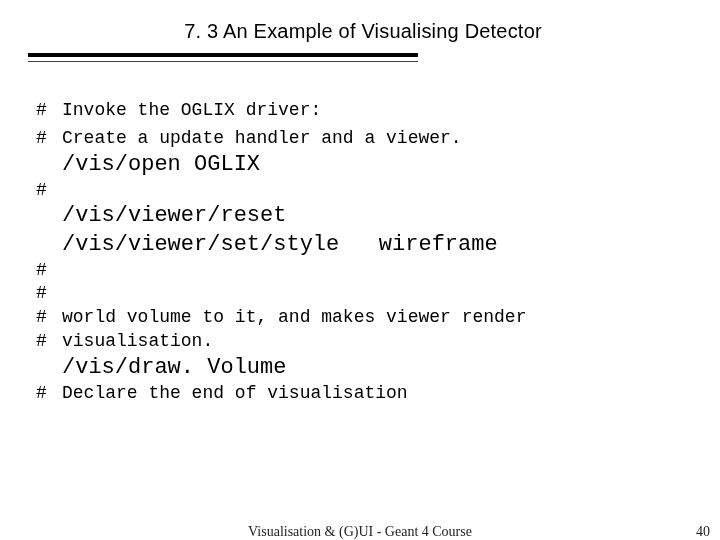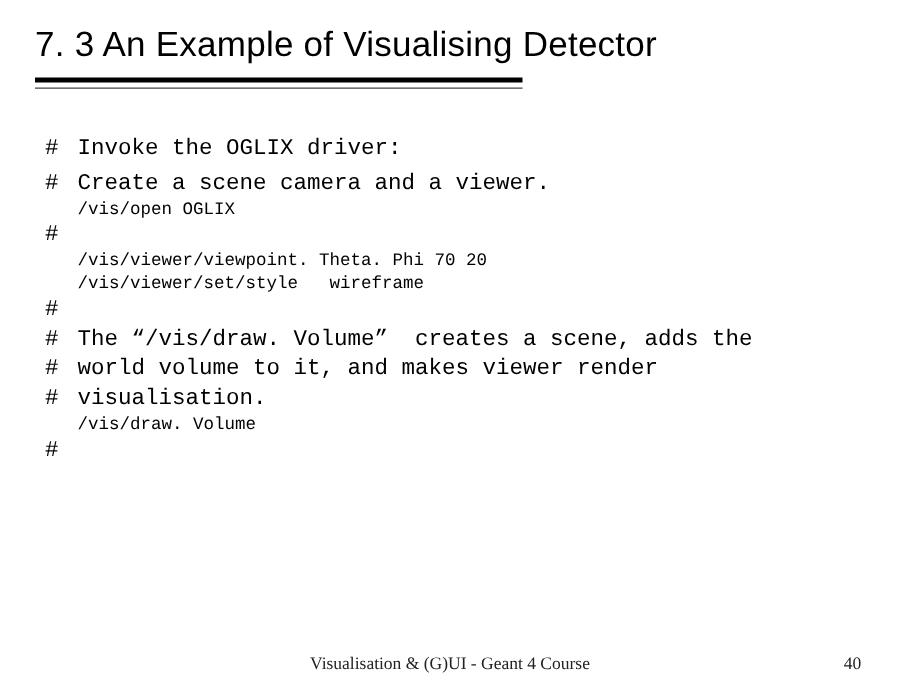--- a/index.html
+++ b/index.html
@@ -13,24 +13,25 @@
     overflow: hidden;
   }
   .slide {
     box-sizing: border-box;
     width: 720px;
     height: 540px;
     padding: 16px 22px 18px 22px;
     position: relative;
   }
   .title {
-    font-size: 28px;
+    font-size: 20px;
     font-weight: 400;
     margin: 4px 0 10px 6px;
     letter-spacing: 0.2px;
+    text-align: center;
   }
   .rule-wrap {
     position: relative;
     height: 12px;
     margin-bottom: 34px;
     margin-left: 6px;
     margin-right: 280px;
   }
   .rule-thick {
     position: absolute;
@@ -57,21 +58,21 @@
     width: 26px;
     flex: 0 0 26px;
   }
   .comment {
     font-family: "Courier New", monospace;
     font-size: 18px;
     white-space: pre;
   }
   .cmd {
     font-family: "Courier New", monospace;
-    font-size: 14px;
+    font-size: 22px;
     margin-left: 26px;
     line-height: 1.28;
     white-space: pre;
   }
   .gap-s { height: 4px; }
   .footer {
     position: absolute;
     bottom: 16px;
     left: 0;
     right: 0;
@@ -81,21 +82,21 @@
     color: #222;
   }
   .footer-center {
     position: absolute;
     left: 50%;
     transform: translateX(-50%);
     font-family: Liberation Serif, serif;
   }
   .footer-right {
     position: absolute;
-    right: 31px;
+    right: 10px;
   }
 </style>
 </head>
 <body>
 
 <div class="slide">
   <div class="title">7. 3  An Example of Visualising Detector</div>
   <div class="rule-wrap">
     <div class="rule-thick"></div>
     <div class="rule-thin"></div>
@@ -103,49 +104,49 @@
 
   <div class="content">
 
     <div class="line">
       <span class="hash">#</span>
       <span class="comment">Invoke the OGLIX driver:</span>
     </div>
     <div class="gap-s"></div>
     <div class="line">
       <span class="hash">#</span>
-      <span class="comment">Create a scene camera and a viewer.</span>
+      <span class="comment">Create a update handler and a viewer.</span>
     </div>
     <div class="cmd">/vis/open OGLIX</div>
 
     <div class="line">
       <span class="hash">#</span>
     </div>
-    <div class="cmd">/vis/viewer/viewpoint. Theta. Phi 70 20</div>
+    <div class="cmd">/vis/viewer/reset</div>
     <div class="cmd">/vis/viewer/set/style   wireframe</div>
 
     <div class="line">
       <span class="hash">#</span>
     </div>
     <div class="line">
       <span class="hash">#</span>
-      <span class="comment">The “/vis/draw. Volume”  creates a scene, adds the</span>
     </div>
     <div class="line">
       <span class="hash">#</span>
       <span class="comment">world volume to it, and makes viewer render</span>
     </div>
     <div class="line">
       <span class="hash">#</span>
       <span class="comment">visualisation.</span>
     </div>
     <div class="cmd">/vis/draw. Volume</div>
 
     <div class="line">
       <span class="hash">#</span>
+      <span class="comment">Declare the end of visualisation</span>
     </div>
 
   </div>
 
   <div class="footer">
     <span class="footer-center">Visualisation &amp; (G)UI - Geant 4 Course</span>
     <span class="footer-right">40</span>
   </div>
 </div>
 

